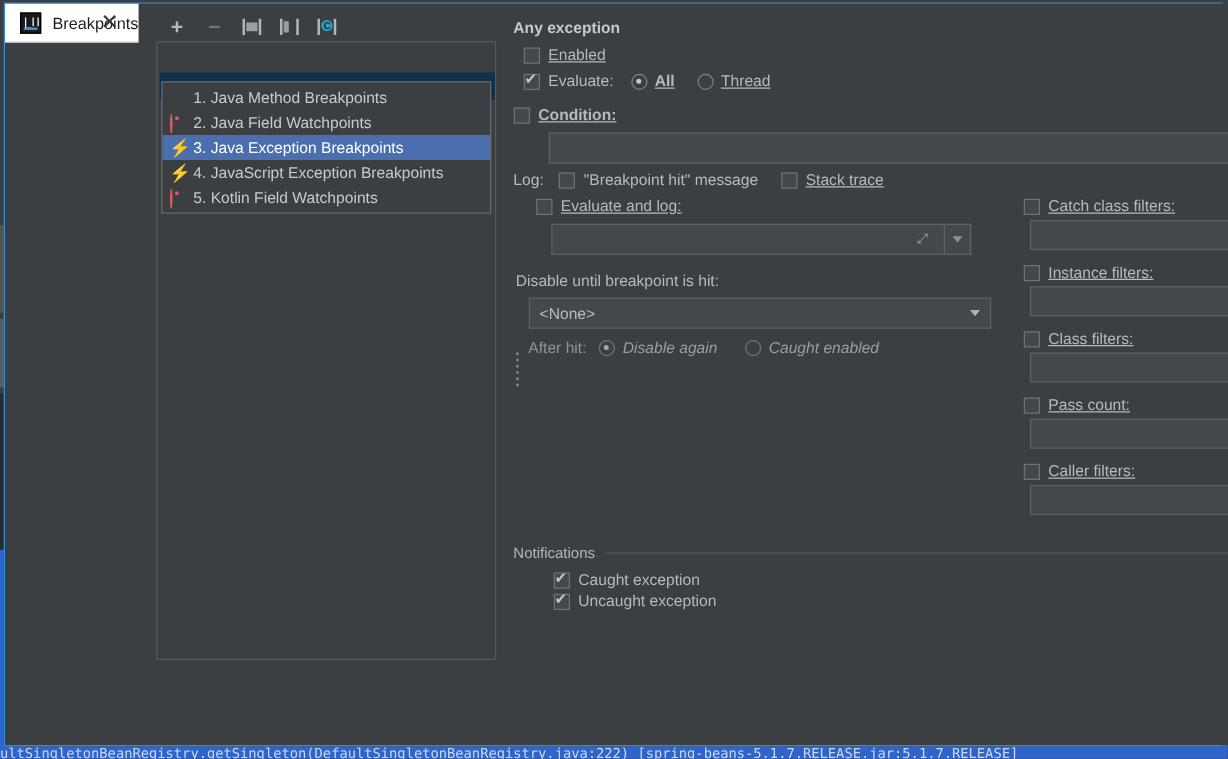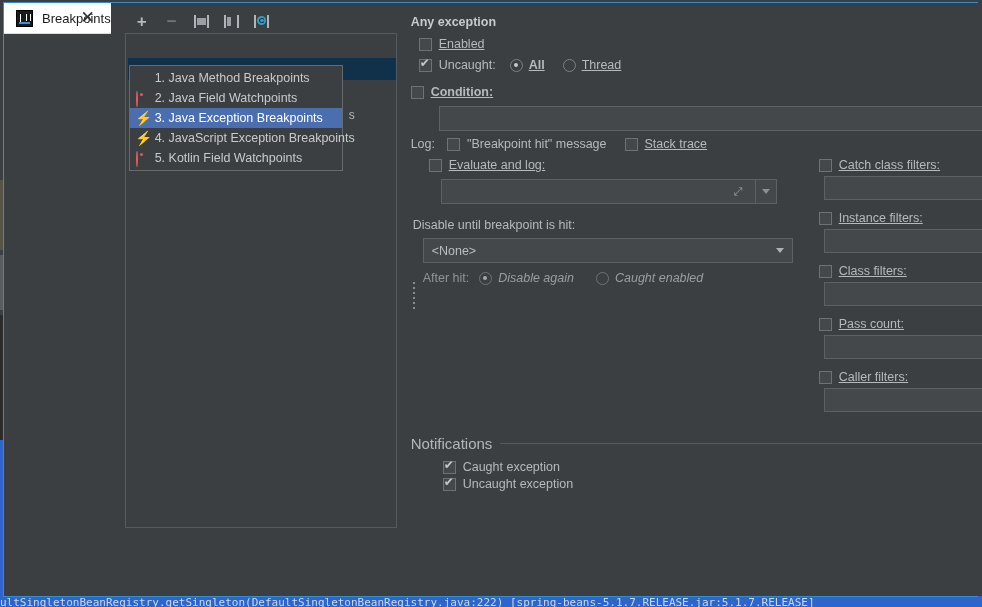--- a/index.html
+++ b/index.html
@@ -110,21 +110,21 @@
   .tree-sel-row {
     position: absolute; left: 2px; top: 24px; width: 268px; height: 22px;
     background: #113049;
   }
   .tree-hidden-label {
     position: absolute; left: 238px; top: 105px; font-size: 12px; color: #b8b8b8;
   }
 
   
   .popup {
-    position: absolute; left: 18px; top: 62px; width: 214px;
+    position: absolute; left: 18px; top: 62px; width: 264px;
     background: #3c3f41; border: 1px solid #666b6e; box-sizing: border-box;
     padding: 2px 0; z-index: 40;
   }
   .popup-item {
     height: 20px; display: flex; align-items: center; gap: 6px;
     padding: 0 6px; font-size: 12.5px; color: #c8cbcd; cursor: pointer;
     white-space: nowrap;
   }
   .popup-item.sel { background: #4b6eaf; color: #ffffff; }
   .pi-icon { width: 13px; height: 13px; flex: none; position: relative; }
@@ -241,21 +241,21 @@
   }
   .dots-btn {
     width: 25px; height: 24px; margin-left: 6px; background: #45484a;
     border: 1px solid #5c6164; box-sizing: border-box; color: #9aa0a4;
     font-size: 11px; display: flex; align-items: center; justify-content: center; cursor: pointer;
   }
 
   
   .notif { position: absolute; left: 12px; top: 432px; width: 648px; }
   .notif-head { display: flex; align-items: center; }
-  .notif-head .t { font-size: 15px; color: #b3b7ba; margin-right: 8px; }
+  .notif-head .t { font-size: 12px; color: #b3b7ba; margin-right: 8px; }
   .notif-head .ln { flex: 1; height: 1px; background: #55595c; }
   .notif-items { margin: 8px 0 0 32px; }
   .notif-items .row { margin-bottom: 3px; }
 
   
   .footer {
     height: 44px; flex: none; position: relative; background: #3c3f41;
     border-top: none;
   }
   .help-btn {
@@ -369,21 +369,21 @@
 
       <div class="sec-title">Any exception</div>
 
       <div class="row" style="margin-left:10px;">
         <span class="cb"></span>
         <span class="lbl"><span class="u">Enabled</span></span>
       </div>
 
       <div class="row" style="margin-left:10px;">
         <span class="cb on"></span>
-        <span class="lbl" style="margin-right:14px;">Uncaught:</span>
+        <span class="lbl" style="margin-right:14px;">Evaluate:</span>
         <span class="rb on"></span>
         <span class="lbl" style="margin-right:18px;font-weight:bold;"><span class="u">All</span></span>
         <span class="rb"></span>
         <span class="lbl"><span class="u">Thread</span></span>
       </div>
 
       <div class="row" style="margin-left:2px;margin-top:13px;font-weight:bold;">
         <span class="cb"></span>
         <span class="lbl"><span class="u">Condition:</span></span>
       </div>

